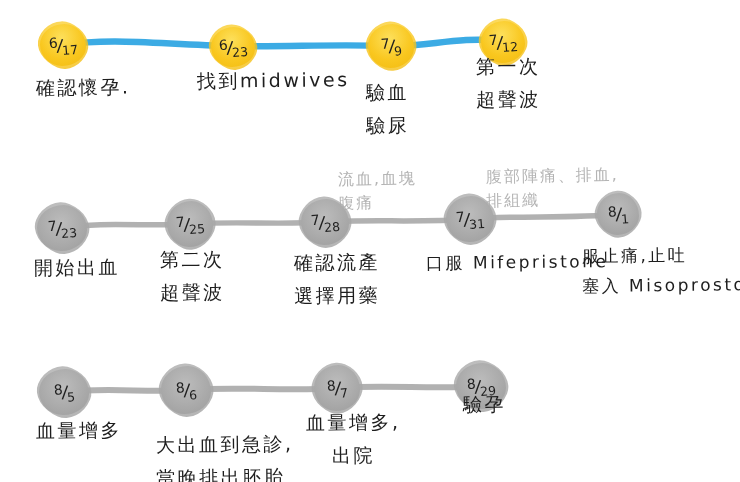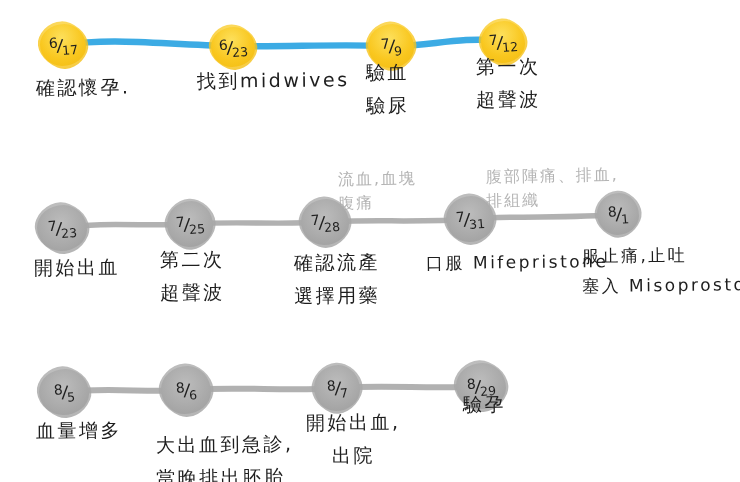--- a/index.html
+++ b/index.html
@@ -65,21 +65,21 @@
       <div class="dot yellow" style="width:44px;height:40px">
         <span class="date frac"><span class="num">6</span><span class="slash">/</span><span class="den">23</span></span>
       </div>
       <div class="label" style="left:-36px;top:17px">找到midwives</div>
     </div>
 
     <div class="node" style="left:391px;top:46px">
       <div class="dot yellow" style="width:46px;height:44px">
         <span class="date frac"><span class="num">7</span><span class="slash">/</span><span class="den">9</span></span>
       </div>
-      <div class="label" style="left:-25px;top:10px">驗血
+      <div class="label" style="left:-25px;top:30px">驗血
 驗尿</div>
     </div>
 
     <div class="node" style="left:503px;top:42px">
       <div class="dot yellow" style="width:44px;height:42px">
         <span class="date frac"><span class="num">7</span><span class="slash">/</span><span class="den">12</span></span>
       </div>
       <div class="label" style="left:-27px;top:8px">第一次
 超聲波</div>
     </div>
@@ -145,21 +145,21 @@
         <span class="date frac"><span class="num">8</span><span class="slash">/</span><span class="den">6</span></span>
       </div>
       <div class="label" style="left:-30px;top:38px">大出血到急診,
 當晚排出胚胎</div>
     </div>
 
     <div class="node" style="left:337px;top:388px">
       <div class="dot gray" style="width:46px;height:46px">
         <span class="date frac"><span class="num">8</span><span class="slash">/</span><span class="den">7</span></span>
       </div>
-      <div class="label ta-center" style="left:-31px;top:18px">開始出血,
+      <div class="label ta-center" style="left:-31px;top:18px">血量增多,
 出院</div>
     </div>
 
     <div class="node" style="left:481px;top:386px">
       <div class="dot gray" style="width:50px;height:46px">
         <span class="date frac"><span class="num">8</span><span class="slash">/</span><span class="den">29</span></span>
       </div>
       <div class="label" style="left:-18px;top:2px">驗孕</div>
     </div>
   </div>

